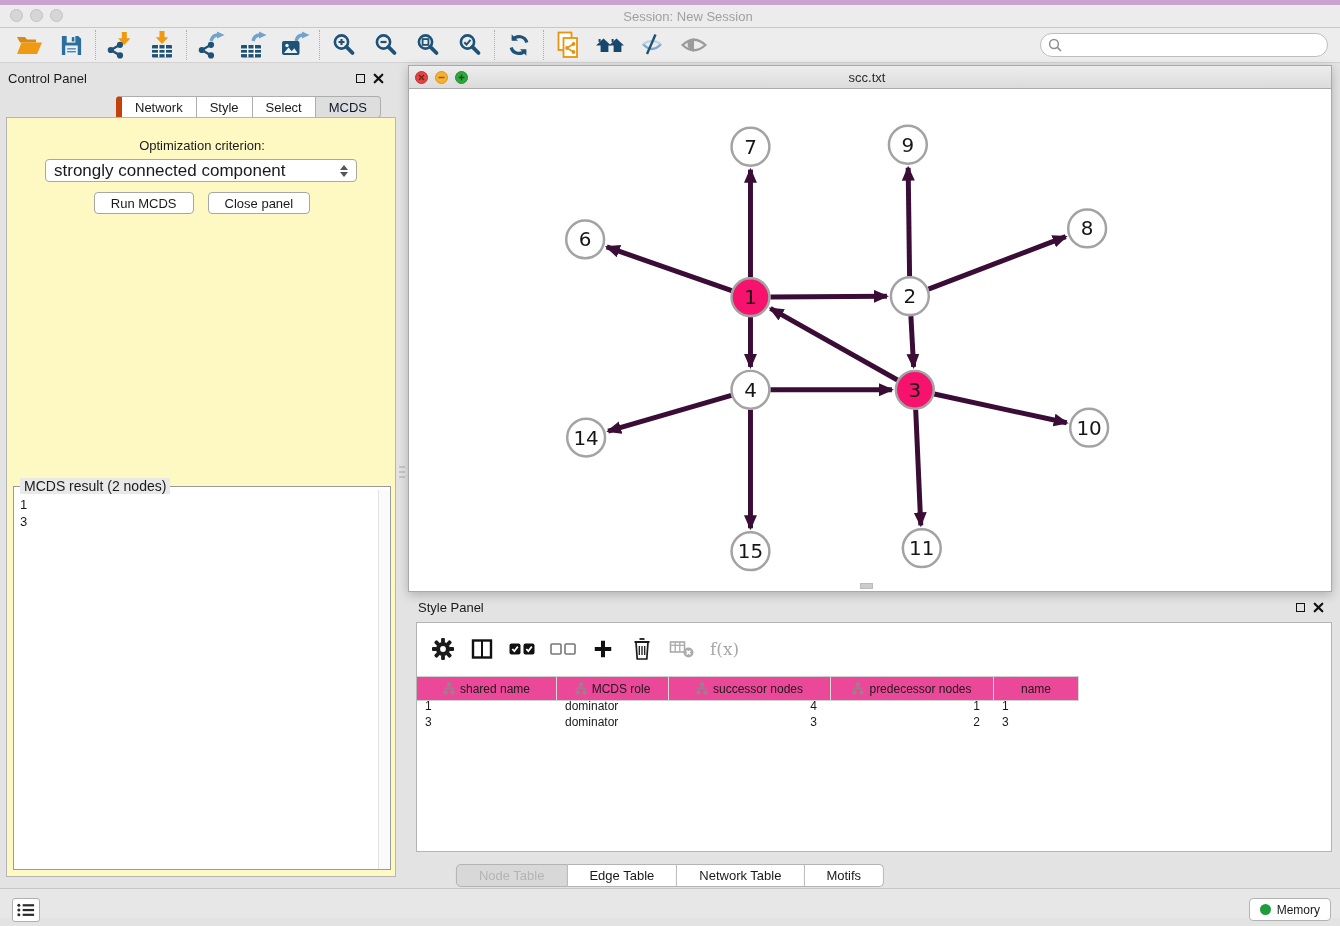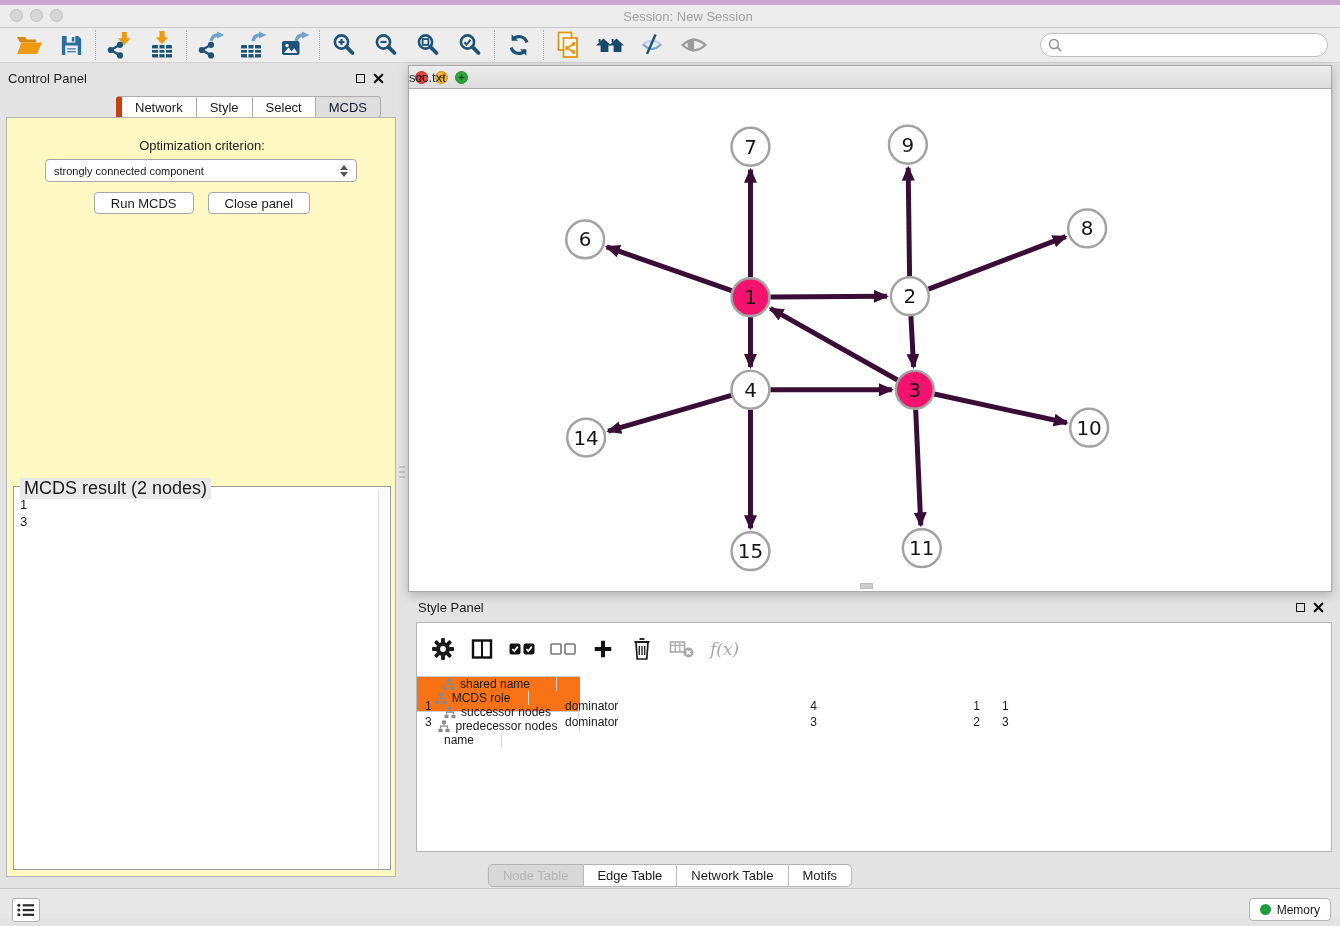--- a/index.html
+++ b/index.html
@@ -24,56 +24,56 @@
   
   .cp-title { position:absolute; left:8px; top:71px; font-size:13px; color:#1a1a1a; }
   .cp-icons { position:absolute; left:356px; top:73px; display:flex; gap:8px; align-items:center; }
   .cp-tabs { position:absolute; left:77px; top:96px; display:flex; }
   .cp-tab { height:22px; padding:0 13px; background:#fff; border:1px solid #adadad; border-left:none; display:flex; align-items:center; font-size:13px; }
   .cp-tab.first { border-left:6px solid #c2410c; border-radius:4px 0 0 0;margin-left:39px; }
   .cp-tab.last { border-radius:0 4px 4px 0; }
   .cp-tab.active { background:#dedede; color:#0f172a; }
   .cp-body { position:absolute; left:6px; top:117px; width:390px; height:760px; background:#fef9c3; border:1px solid #b5b5b5; }
   .opt-label { position:absolute; left:0; width:390px; top:20px; text-align:center; font-size:13px; }
-  .opt-select { position:absolute; left:38px; top:41px; width:312px; height:23px; background:#fff; border:1px solid #a8a8a8; border-radius:4px; display:flex; align-items:center; padding:0 8px; font-size:11px; }
+  .opt-select { position:absolute; left:38px; top:41px; width:312px; height:23px; background:#fff; border:1px solid #a8a8a8; border-radius:4px; display:flex; align-items:center; padding:0 8px; font-size:17px; }
   .stepper { margin-left:auto; display:flex; flex-direction:column; gap:2px; align-items:center; }
   .tri-up { width:0;height:0;border-left:4px solid transparent;border-right:4px solid transparent;border-bottom:5px solid #555; }
   .tri-down { width:0;height:0;border-left:4px solid transparent;border-right:4px solid transparent;border-top:5px solid #555; }
   .cp-buttons { position:absolute; left:0; top:74px; width:390px; display:flex; justify-content:center; gap:14px; }
   .btn { height:22px; background:#fff; border:1px solid #a6a6a6; border-radius:4px; padding:0 16px; font-size:13px; display:flex; align-items:center; }
   .result-box { position:absolute; left:6px; top:368px; width:378px; height:384px; border:1px solid #9a9a9a; background:#fff; }
-  .result-legend { position:absolute; left:6px; top:-9px; background:#e9e9e9; padding:0 4px; font-size:18px; }
+  .result-legend { position:absolute; left:6px; top:-9px; background:#e9e9e9; padding:0 4px; font-size:14px; }
   .result-list { position:absolute; left:0; top:3px; bottom:0; right:12px; padding:6px 0 0 6px; font-size:13px; line-height:17px; overflow:hidden; }
   .result-scroll { position:absolute; right:0; top:3px; bottom:0; width:12px; background:#fafafa; border-left:1px solid #e2e2e2; }
 
   
   .net-window { position:absolute; left:408px; top:65px; width:924px; height:527px; background:#fff; border:1px solid #a9a9a9; box-shadow:0 3px 10px rgba(0,0,0,0.22); }
   .net-titlebar { position:absolute; left:0; top:0; width:100%; height:23px; background:linear-gradient(#ededed,#dcdcdc); border-bottom:1px solid #ababab; }
   .net-lights { position:absolute; left:6px; top:5px; display:flex; gap:7px; }
-  .net-title { position:absolute; left:0; right:6px; top:4px; font-size:13px; color:#2b2b2b; }
+  .net-title { position:absolute; left:0; right:6px; top:4px; text-align:center; font-size:13px; color:#2b2b2b; }
   .net-canvas { position:absolute; left:0; top:23px; width:922px; height:502px; background:#fff; }
   .net-split-handle { position:absolute; left:451px; bottom:2px; width:13px; height:6px; background:#cccccc; border:1px solid #bcbcbc; }
   .v-splitter { position:absolute; left:399px; top:455px; width:6px; height:34px; display:flex; flex-direction:column; justify-content:center; gap:3px; }
   .v-splitter i { display:block; height:2px; background:#c6c6c6; }
 
   
   .tp-title { position:absolute; left:418px; top:600px; font-size:13px; }
   .tp-icons { position:absolute; left:1296px; top:602px; display:flex; gap:8px; align-items:center; }
   .tp-body { position:absolute; left:416px; top:622px; width:916px; height:230px; background:#fff; border:1px solid #b5b5b5; }
   .tp-toolbar { position:absolute; left:0; top:0; width:100%; height:52px; display:flex; align-items:center; gap:15px; padding-left:14px; }
   .tp-tool { display:flex; align-items:center; justify-content:center; min-width:24px; height:28px; }
-  .fx { font-family:"DejaVu Serif", serif; font-style:italic; font-size:17px; color:#a8a8a8; }
-  .tbl-header { position:absolute; left:0; top:53px; height:36px; display:flex; background:#f97316; border-top:1px solid #cfcfcf; border-bottom:1px solid #cfcfcf;flex-direction:column; }
+  .fx { font-family:"DejaVu Serif", serif; font-size:17px; color:#a8a8a8; }
+  .tbl-header { position:absolute; left:0; top:53px; height:25px; display:flex; background:#ec4899; border-top:1px solid #cfcfcf; border-bottom:1px solid #cfcfcf; }
   .th { display:flex; align-items:center; justify-content:center; gap:5px; font-size:12px; border-right:1px solid #d8d8d8; height:100%; }
   .tbl-row { position:absolute; left:0; display:flex; height:16px; font-size:12px; }
   .td { display:flex; align-items:center; height:100%; }
   .td.left { justify-content:flex-start; padding-left:8px; }
   .td.right { justify-content:flex-end; padding-right:14px; }
   .tp-tabs { position:absolute; left:50%; transform:translateX(-50%); top:864px; display:flex; }
-  .tp-tab { height:23px; padding:0 14px; background:#fff; border:1px solid #b3b3b3; border-left:none; display:flex; align-items:center; font-size:13px; }
+  .tp-tab { height:23px; padding:0 22px; background:#fff; border:1px solid #b3b3b3; border-left:none; display:flex; align-items:center; font-size:13px; }
   .tp-tab.first { border-left:1px solid #b3b3b3; border-radius:5px 0 0 5px; }
   .tp-tab.last { border-radius:0 5px 5px 0; }
   .tp-tab.active { background:#d8d8d8; color:#b4b4b4; }
 
   
   .statusbar { position:absolute; left:0; top:888px; width:1340px; height:30px; background:#e7e7e7; border-top:1px solid #c6c6c6; }
   .status-left-btn { position:absolute; left:12px; top:9px; width:28px; height:24px; background:#fff; border:1px solid #b0b0b0; border-radius:3px; display:flex; align-items:center; justify-content:center; }
   .memory-btn { position:absolute; right:9px; top:9px; height:23px; background:#fff; border:1px solid #b3b3b3; border-radius:4px; display:flex; align-items:center; gap:6px; padding:0 10px; font-size:12px; }
   .mem-dot { width:11px; height:11px; border-radius:50%; background:#1f9d3c; }
 

